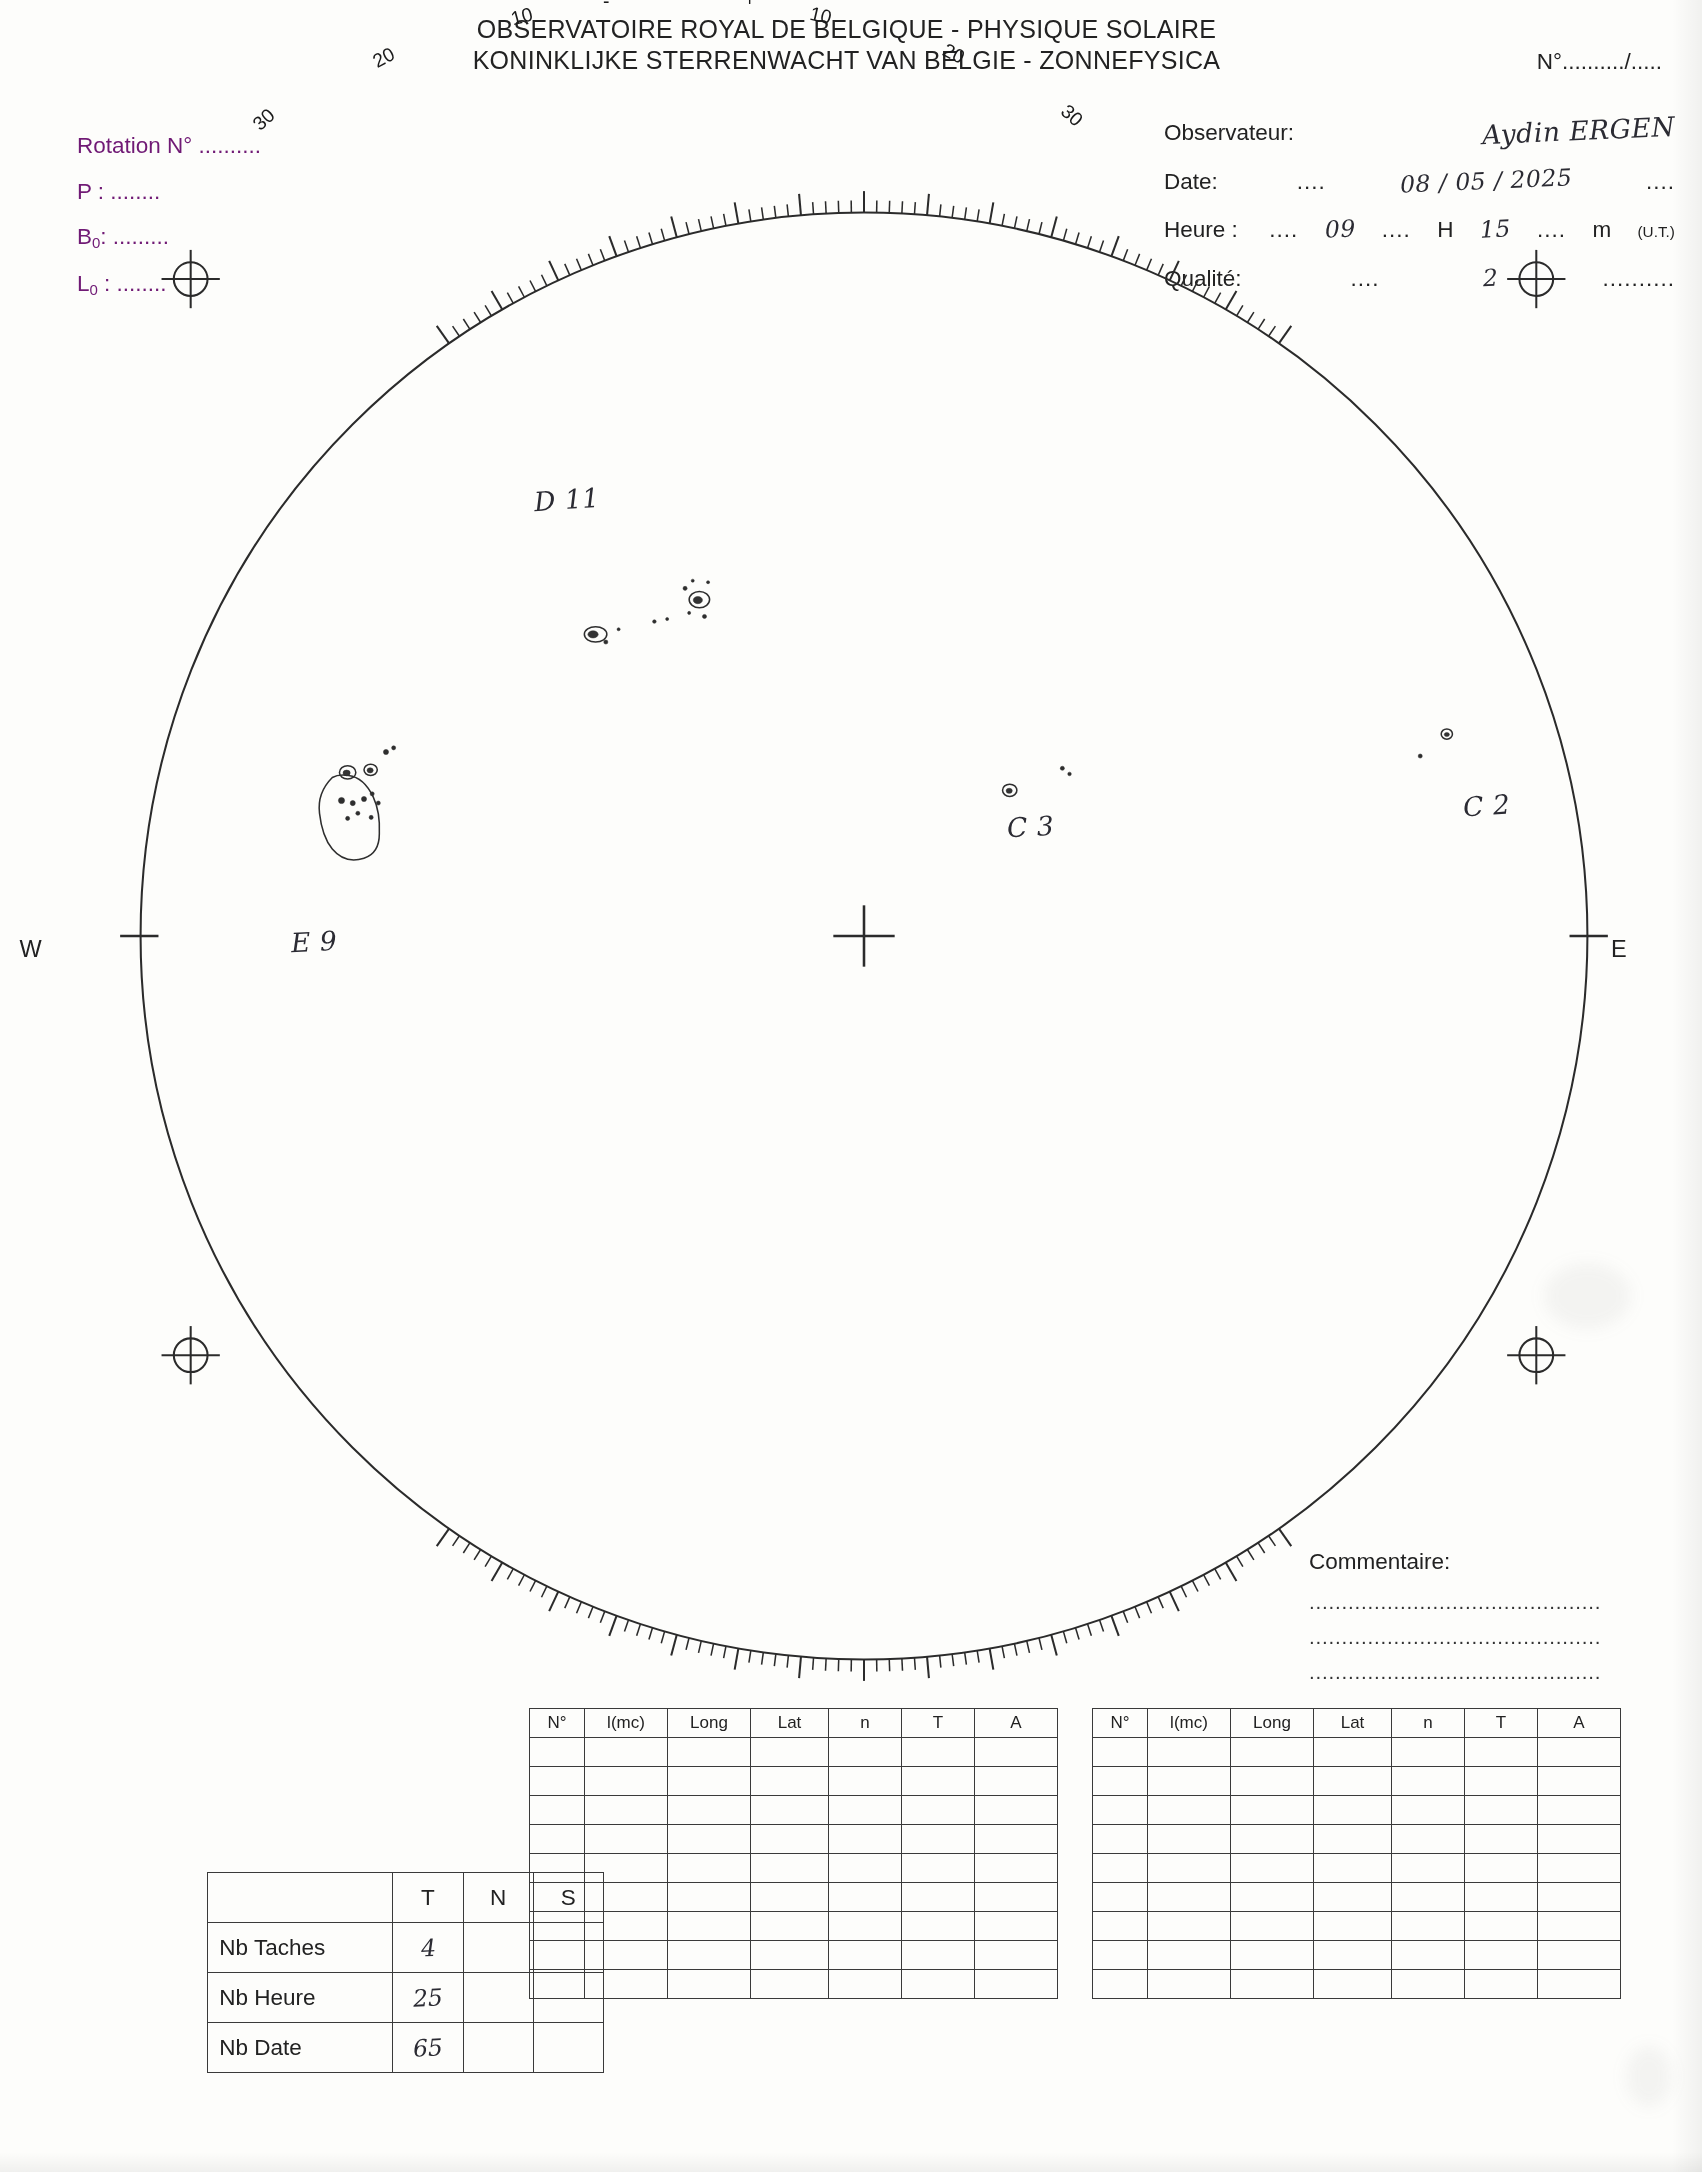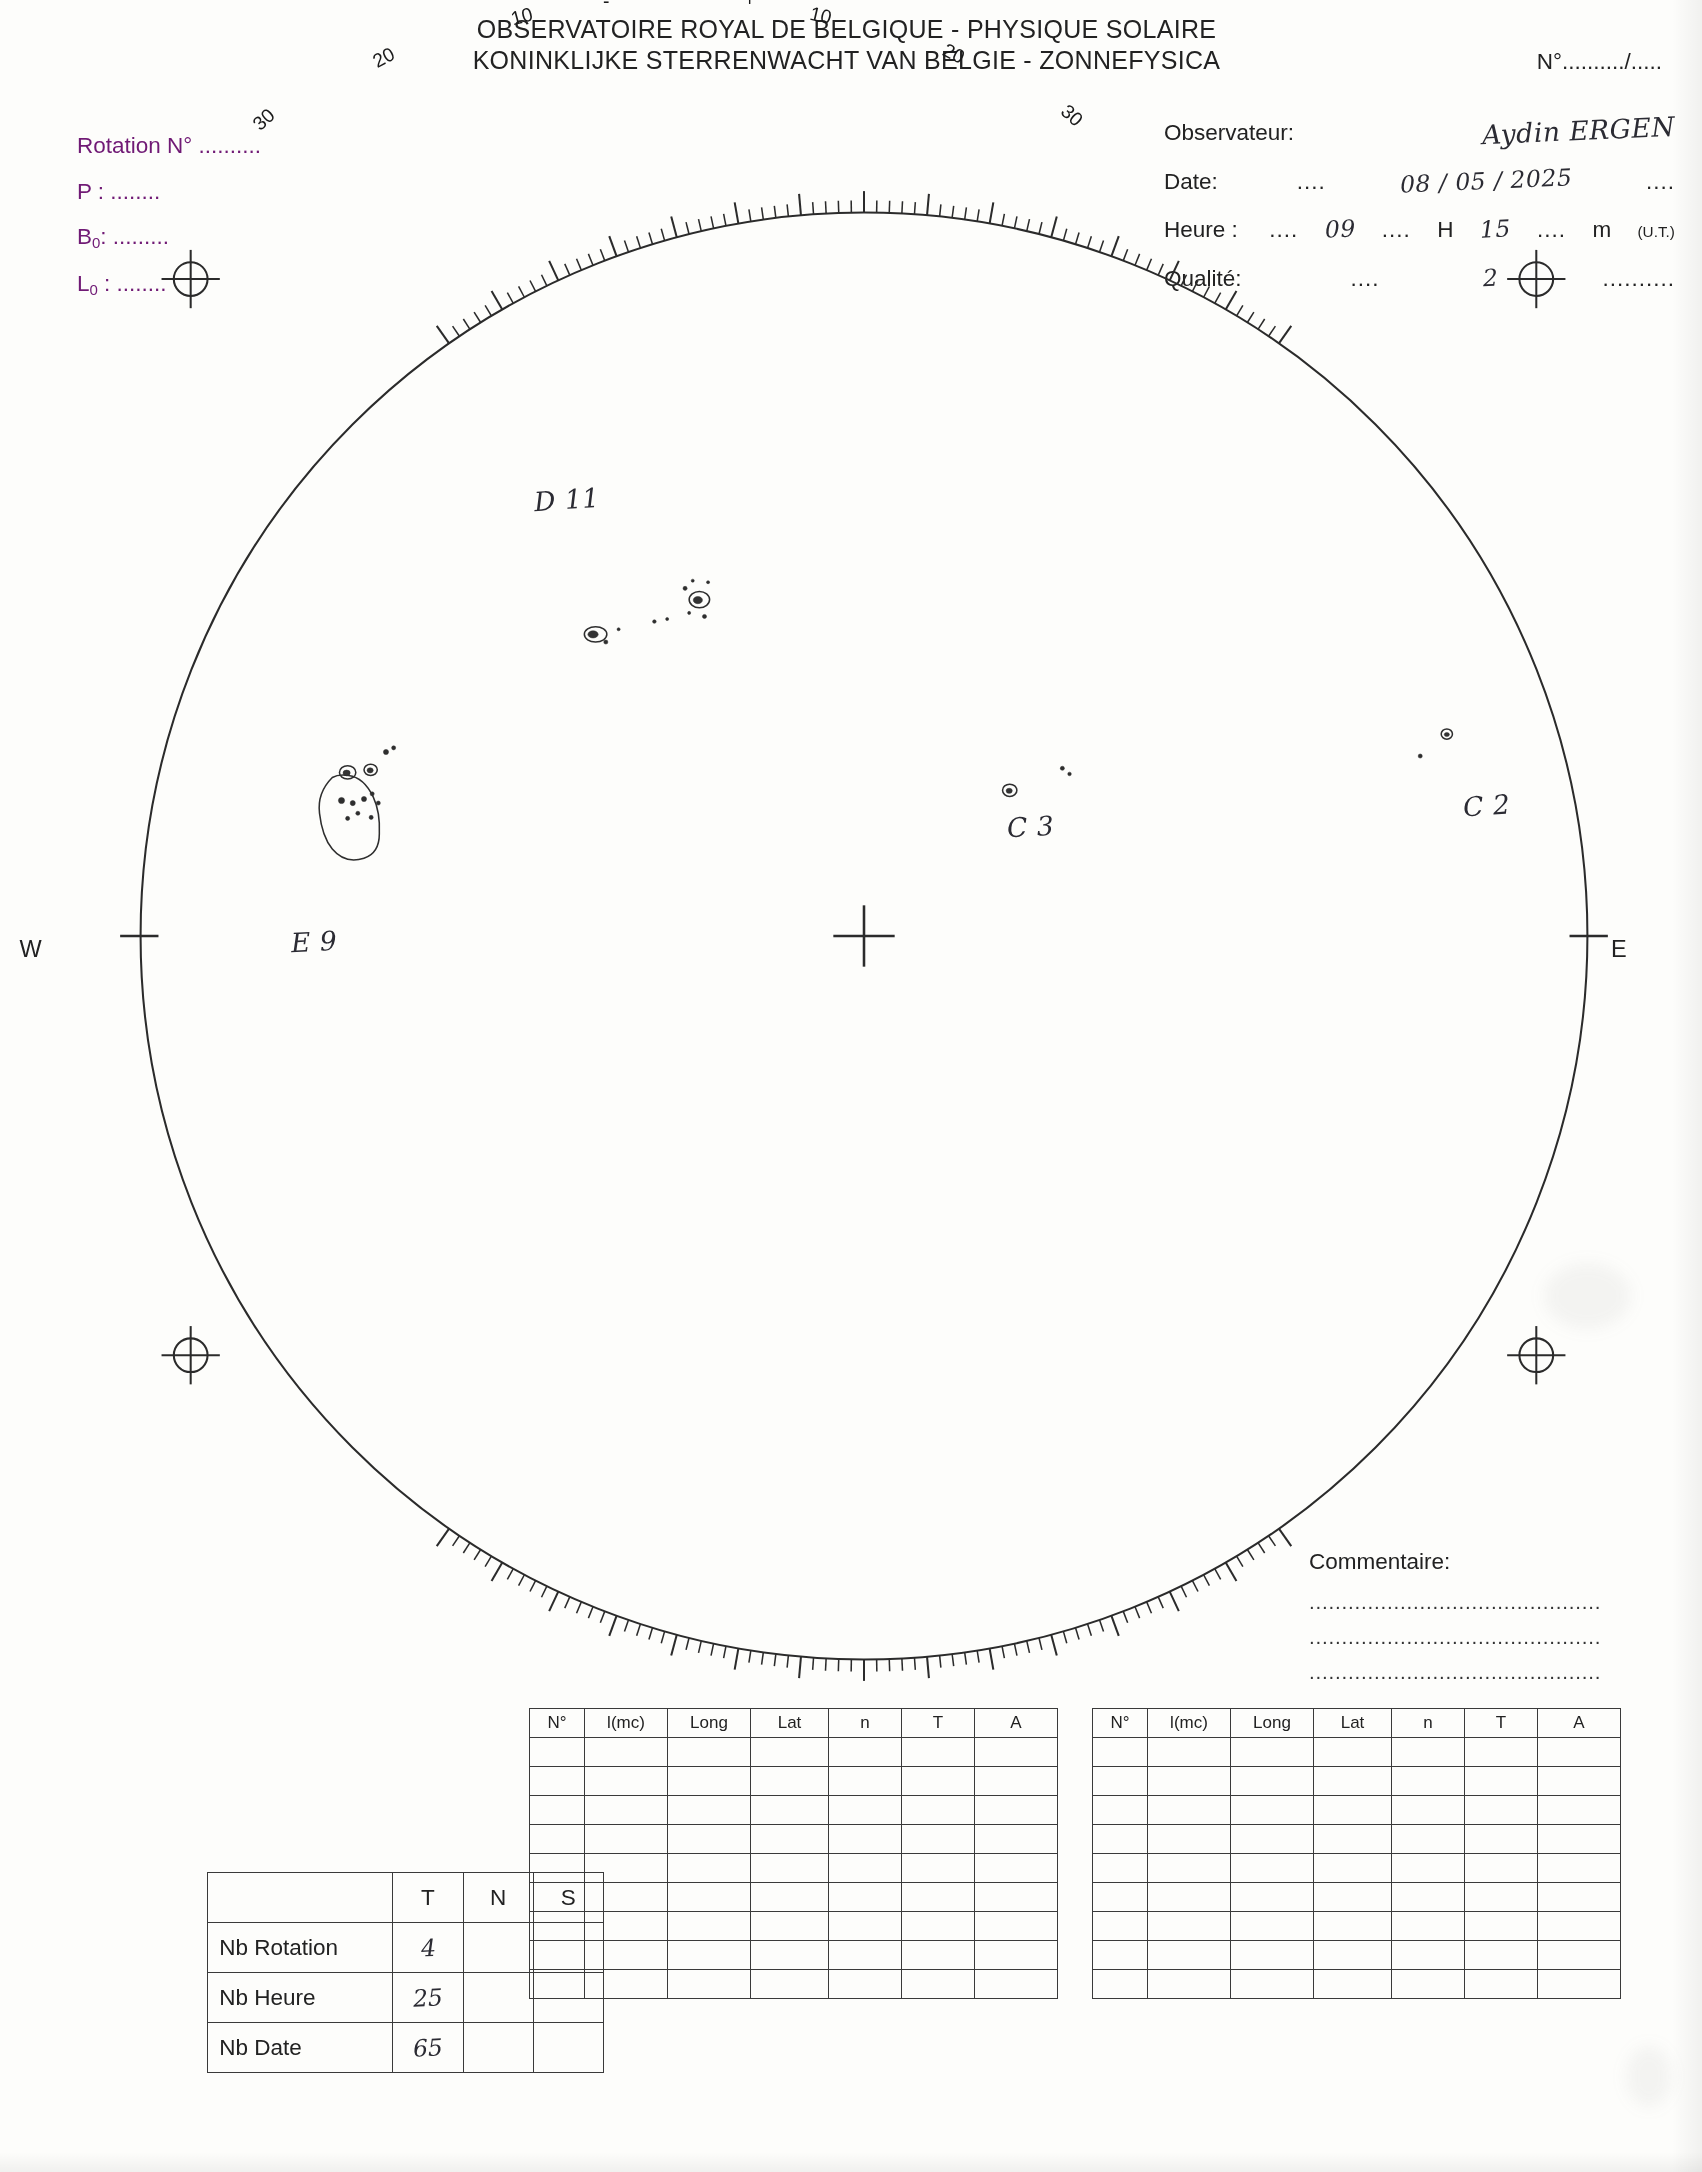--- a/index.html
+++ b/index.html
@@ -596,21 +596,21 @@
     <thead>
         <tr>
       <th class="rowlab"></th>
       <th class="cell">T</th>
       <th class="cell">N</th>
       <th class="cell">S</th>
     </tr>
       </thead>
     <tbody>
         <tr>
-          <td class="rowlab">Nb Rotation</td>
+          <td class="rowlab">Nb Taches</td>
           <td class="cell"><span class="sum-hand">4</span></td>
           <td class="cell"></td>
           <td class="cell"></td>
         </tr>
         <tr>
           <td class="rowlab">Nb Heure</td>
           <td class="cell"><span class="sum-hand">25</span></td>
           <td class="cell"></td>
           <td class="cell"></td>
         </tr>

